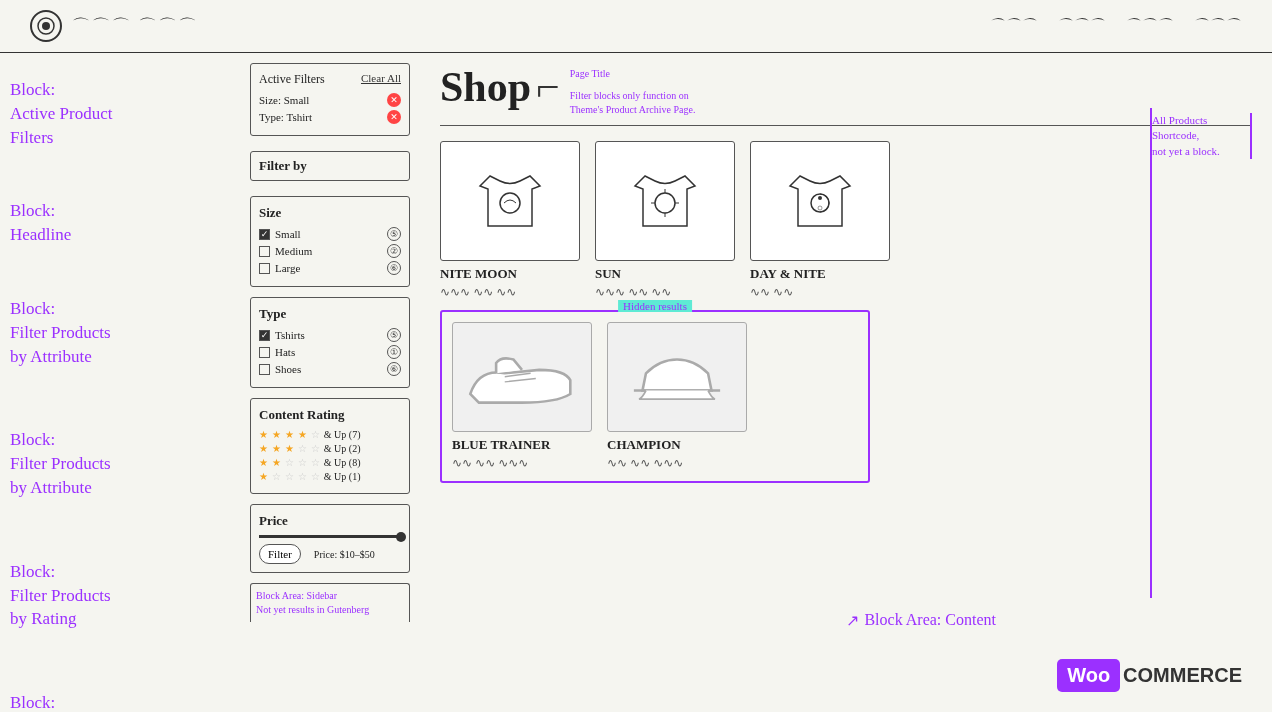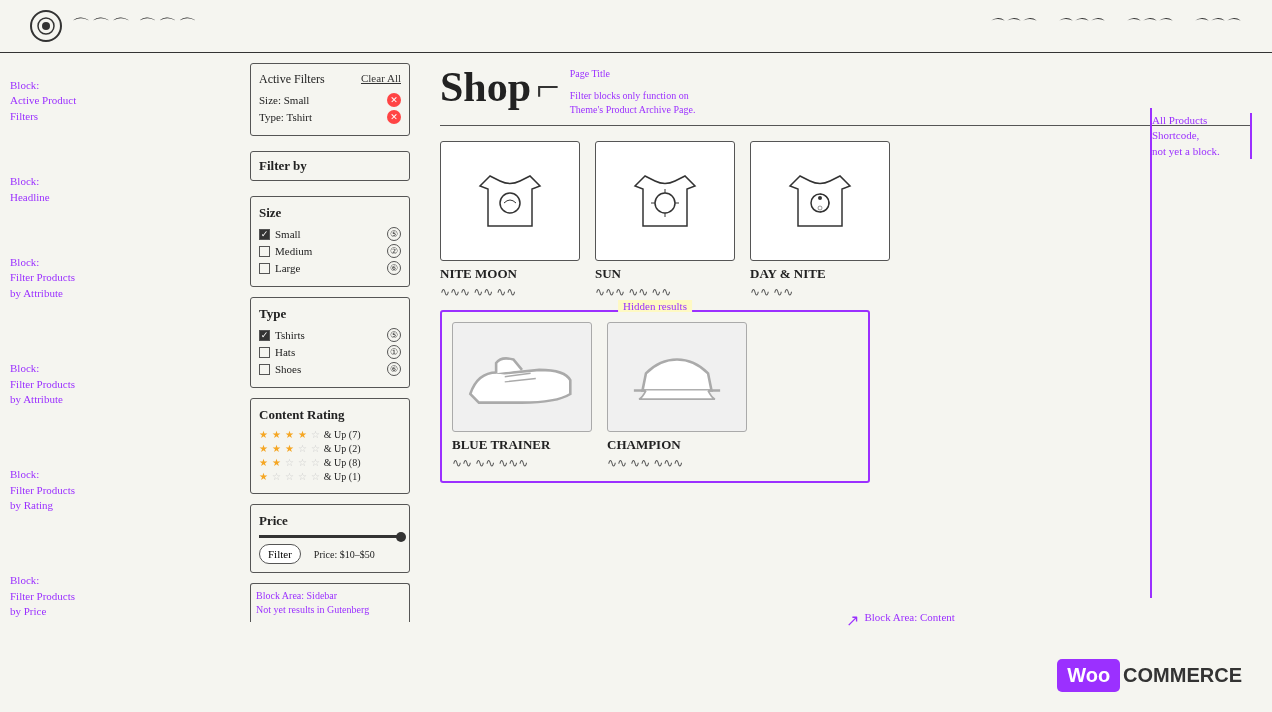--- a/index.html
+++ b/index.html
@@ -58,21 +58,21 @@
 
     
     .sidebar-annotations {
       width: 240px;
       padding: 15px 10px;
       flex-shrink: 0;
     }
     .annotation-block {
       margin-bottom: 30px;
       color: #9b30ff;
-      font-size: 11px;
+      font-size: 17px;
       line-height: 1.4;
     }
 
     
     .filter-sidebar {
       width: 180px;
       padding: 10px;
       flex-shrink: 0;
       font-size: 12px;
       color: #222;
@@ -327,21 +327,21 @@
       border-radius: 3px;
       padding: 10px;
       margin-top: 10px;
       width: 430px;
     }
     .hidden-results-label {
       position: absolute;
       top: -12px;
       left: 50%;
       transform: translateX(-50%);
-      background: #fef9c3;
+      background: #5eead4;
       color: #9b30ff;
       font-size: 11px;
       padding: 0 5px;
     }
     .hidden-product-grid {
       display: flex;
       gap: 15px;
     }
     .hidden-product-card {
       width: 140px;
@@ -691,21 +691,21 @@
           </div>
           <div class="product-name">CHAMPION</div>
           <div class="product-squiggle">∿∿ ∿∿ ∿∿∿</div>
         </div>
       </div>
     </div>
 
     <div class="block-area-content">
       <div style="display:flex;align-items:flex-start;gap:5px;">
         <div style="font-size:16px;color:#9b30ff;">↗</div>
-        <span style="color:#9b30ff;font-size:11px;">Block Area: Content</span>
+        <span style="color:#9b30ff;font-size:16px;">Block Area: Content</span>
       </div>
     </div>
 
     <div class="purple-line"></div>
 
     <div class="all-products-annotation">
       <span style="white-space:pre-line;">All Products
 Shortcode,
 not yet a block.</span>
     </div>

